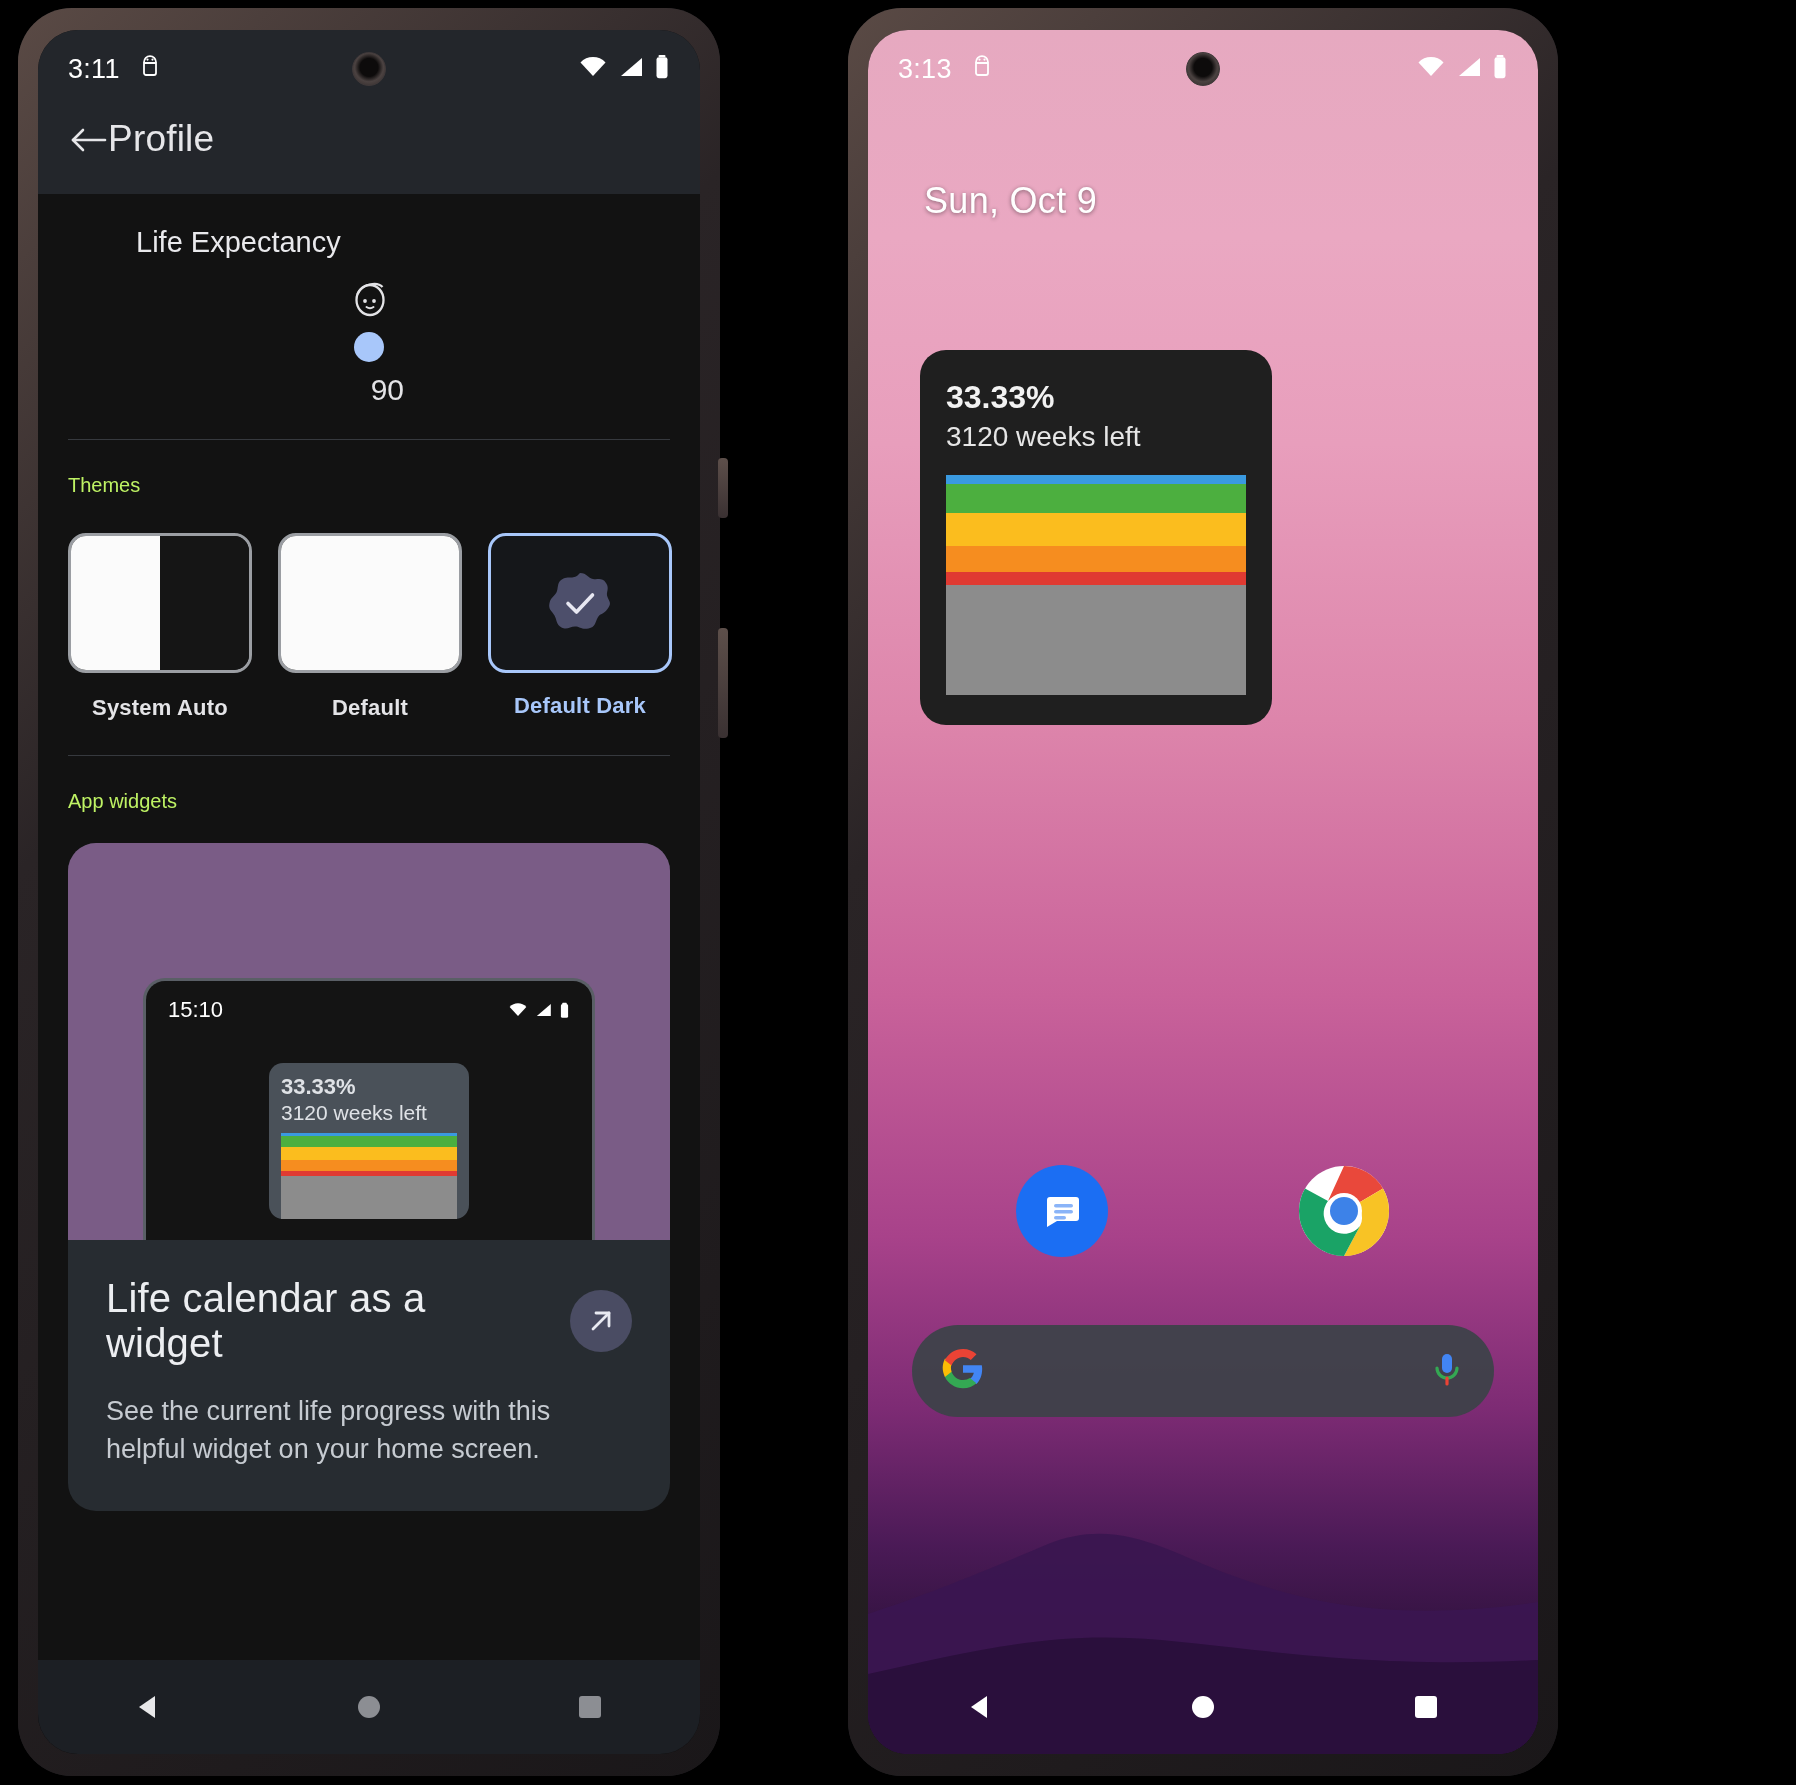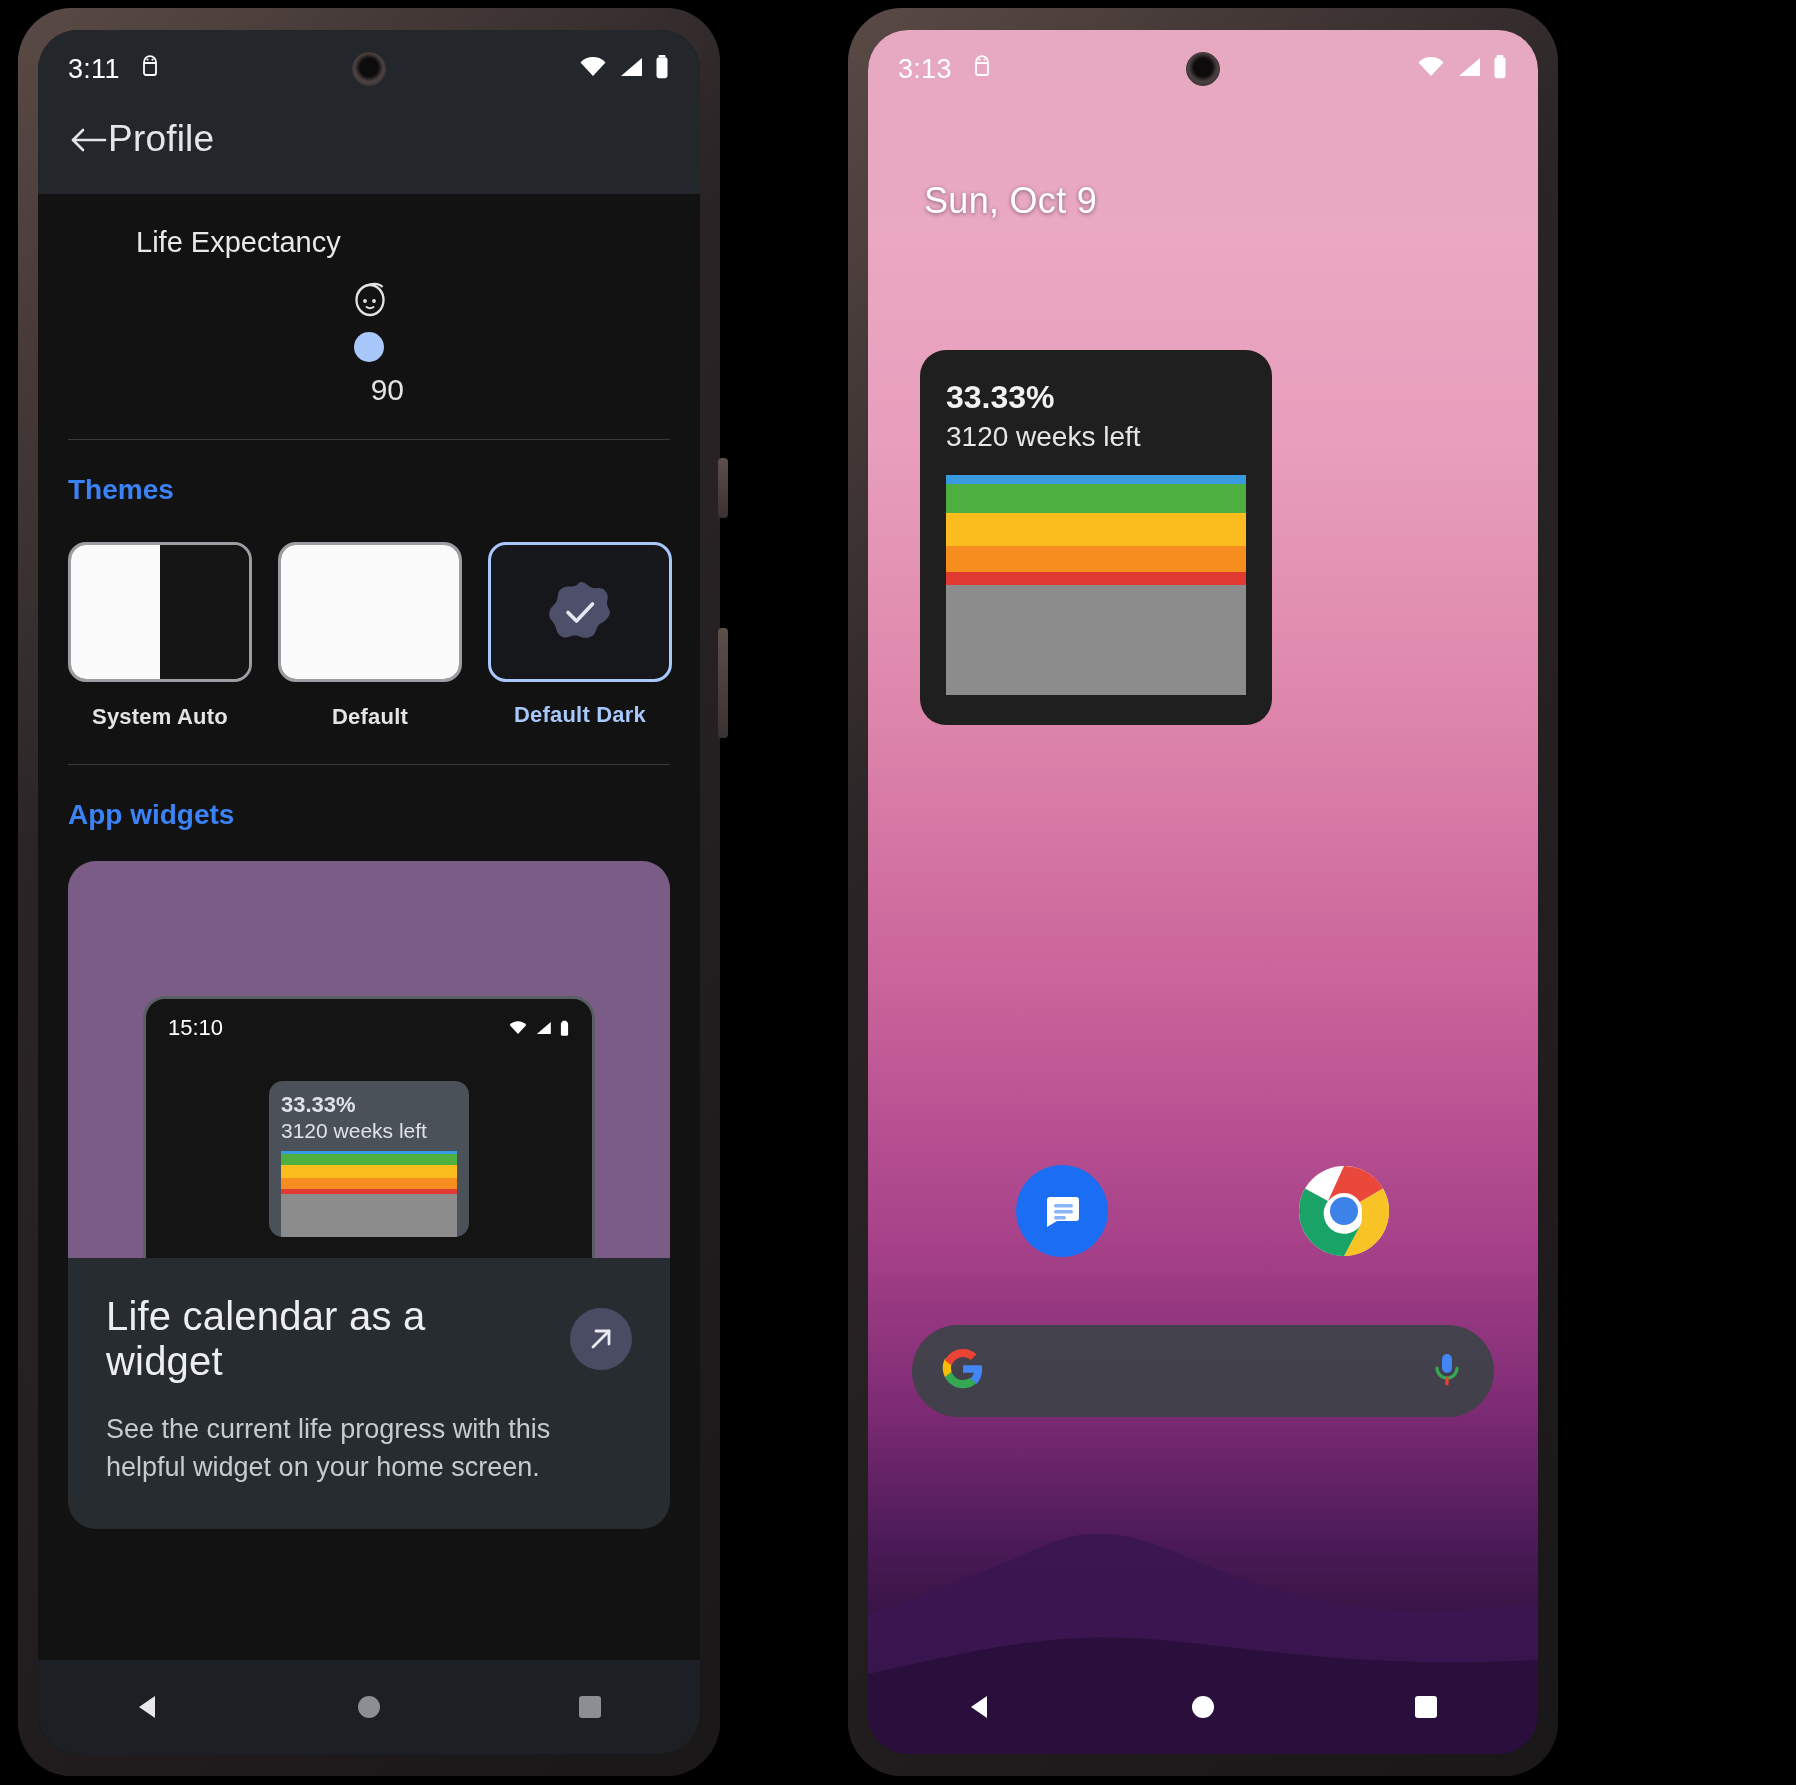--- a/index.html
+++ b/index.html
@@ -75,21 +75,21 @@
   .track-bg { position:absolute; left:0; right:0; height:7px; border-radius:4px; background:#4a4d52; }
   .track-fill { position:absolute; left:0; height:7px; border-radius:4px; background:#a8c7fa; }
   .thumb {
     position:absolute; width:30px; height:30px; border-radius:50%;
     background:#a8c7fa; cursor:pointer;
   }
   .slider-value { color:#e3e3e6; font-size:30px; width:70px; text-align:right; }
 
   .divider { height:1px; background:#36393e; margin: 10px 0 0 0; }
 
-  .section-title { color:#3b82f6; font-size:28px; font-weight:700; padding: 34px 0 0 0; }
+  .section-title { color:#bef264; font-size:20px; font-weight:400; padding: 34px 0 0 0; }
 
   
   .themes-row { display:flex; gap: 26px; padding: 36px 0 0 0; }
   .theme-item { width: 184px; display:flex; flex-direction:column; align-items:center; cursor:pointer;}
   .sw {
     width: 184px; height: 140px; border-radius: 18px; overflow:hidden;
     border: 3px solid #9b9ea3; display:flex; position:relative;
     background:#111;
   }
   .sw.selected { border-color:#a8c7fa; background:#15171a; }

